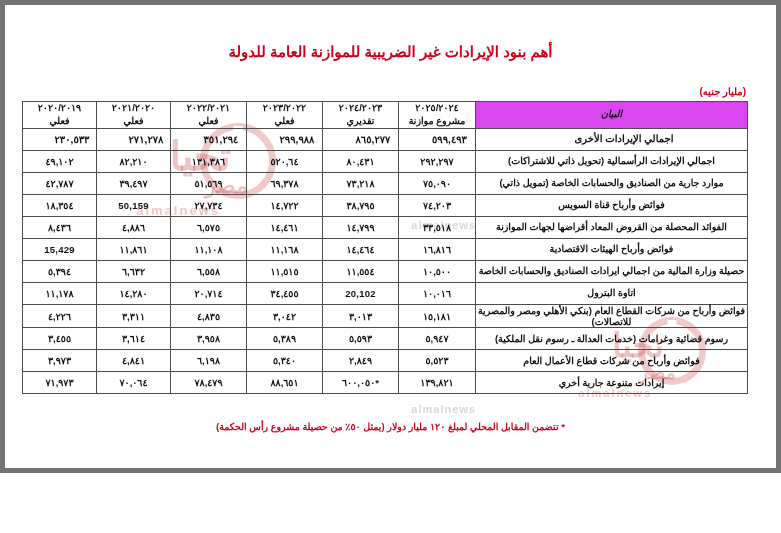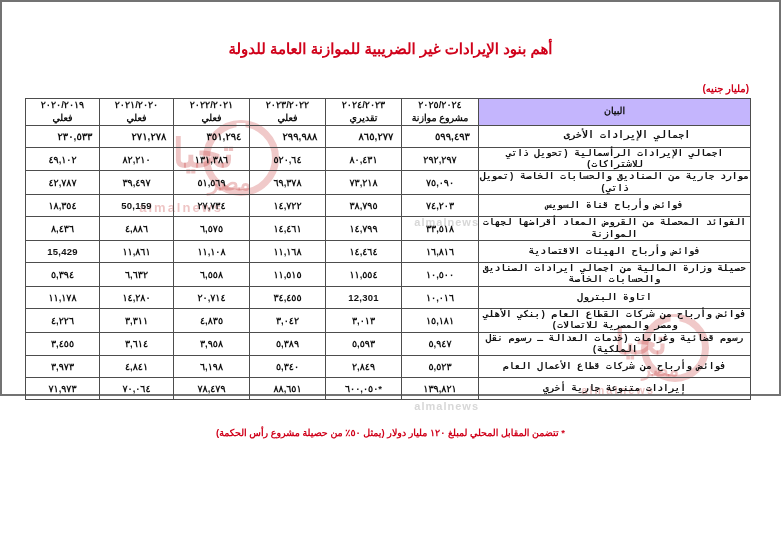--- a/index.html
+++ b/index.html
@@ -12,23 +12,23 @@
     background: #ffffff;
     font-family: "Liberation Sans", sans-serif;
     color: #1a1a1a;
     overflow: hidden;
     position: relative;
   }
   .page {
     position: absolute;
     left: 0; top: 0;
     width: 781px;
-    height: 396px;
+    height: 473px;
     box-sizing: border-box;
-    border: 2px solid #737373;
+    border: 5px solid #737373;
     background: #ffffff;
   }
   .title {
     text-align: center;
     color: #d0021b;
     font-weight: bold;
     font-size: 15px;
     margin-top: 38px;
     letter-spacing: 0px;
     direction: rtl;
@@ -64,30 +64,30 @@
     background: transparent;
   }
   thead th {
     background: #d9d9d9;
     height: 54px;
     font-size: 10px;
     line-height: 1.35;
   }
   thead th.label-head {
     width: 272px;
-    background: #c4b5fd;
+    background: #d946ef;
+    font-style: italic;
   }
   td.label {
     text-align: right;
     padding-right: 5px;
     font-size: 9px;
     font-weight: bold;
     direction: rtl;
     line-height: 1.2;
-    font-family: Liberation Mono, monospace;
   }
   td.num {
     font-size: 9.5px;
     letter-spacing: 0.2px;
   }
   tr.total td {
     font-weight: bold;
     font-size: 10px;
     padding-left: 25px;
   }
@@ -263,21 +263,21 @@
             <td class="num">١٠,٥٠٠</td>
             <td class="num">١١,٥٥٤</td>
             <td class="num">١١,٥١٥</td>
             <td class="num">٦,٥٥٨</td>
             <td class="num">٦,٦٣٢</td>
             <td class="num">٥,٣٩٤</td>
           </tr>
           <tr>
             <td class="label">اتاوة البترول</td>
             <td class="num">١٠,٠١٦</td>
-            <td class="num">12,301</td>
+            <td class="num">20,102</td>
             <td class="num">٣٤,٤٥٥</td>
             <td class="num">٢٠,٧١٤</td>
             <td class="num">١٤,٢٨٠</td>
             <td class="num">١١,١٧٨</td>
           </tr>
           <tr>
             <td class="label">فوائض وأرباح من شركات القطاع العام (بنكي الأهلي ومصر والمصرية للاتصالات)</td>
             <td class="num">١٥,١٨١</td>
             <td class="num">٣,٠١٣</td>
             <td class="num">٣,٠٤٢</td>

